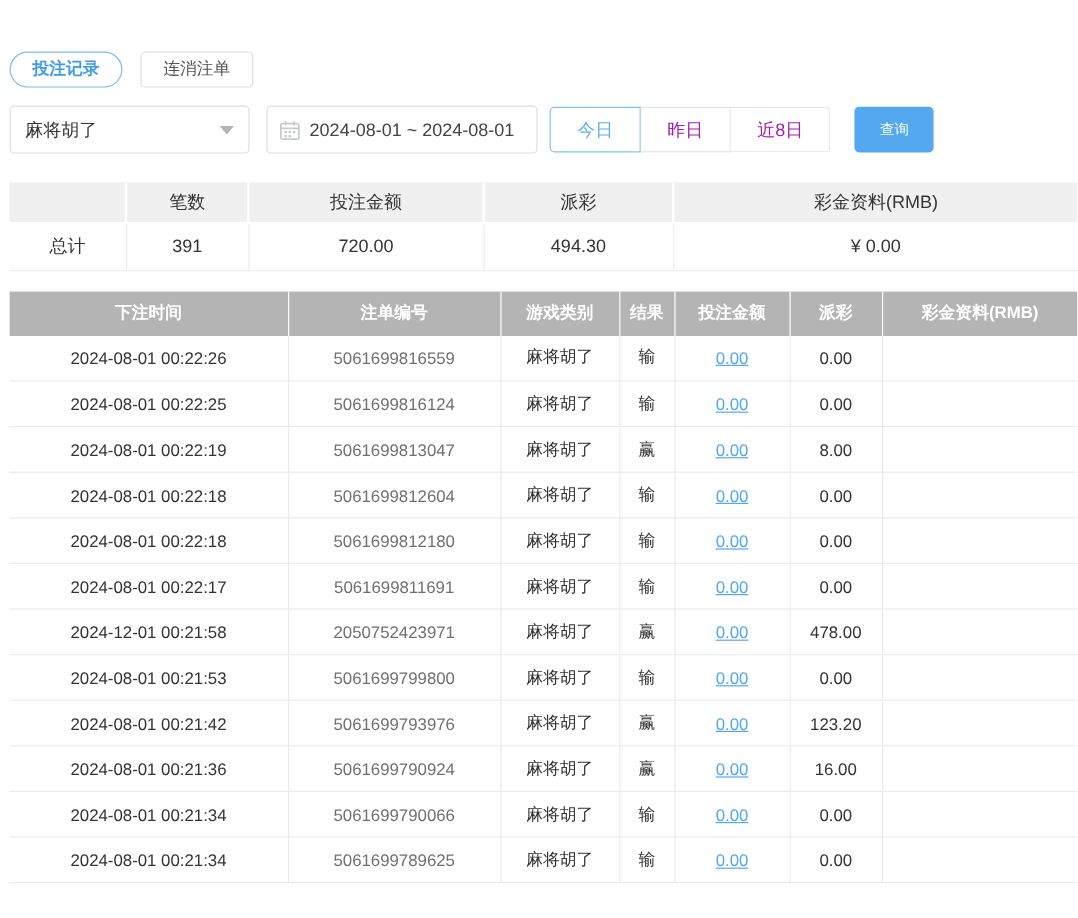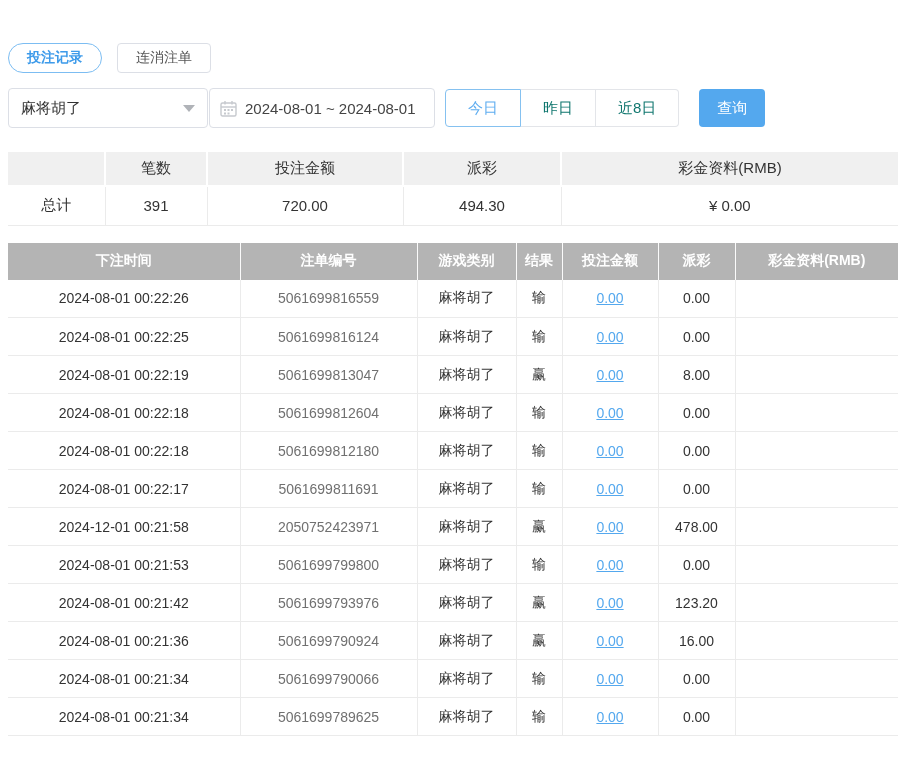--- a/index.html
+++ b/index.html
@@ -39,48 +39,48 @@
     border:1px solid #dcdfe6; border-radius:4px;
     display:flex; align-items:center; justify-content:space-between;
     padding:0 12px; cursor:pointer; background:#fff;
   }
   .select-box .value { color:#333; font-size:15px; }
   .caret {
     width:0; height:0; border-left:6px solid transparent;
     border-right:6px solid transparent; border-top:7px solid #b0b3b8;
   }
   .date-box {
-    margin-left:1px;
+    margin-left:14px;
     width:226px; height:40px;
     border:1px solid #dcdfe6; border-radius:4px;
     display:flex; align-items:center; gap:8px;
     padding:0 10px; background:#fff; cursor:pointer;
   }
   .date-box .value { color:#444; font-size:15px; white-space:nowrap; }
   .cal-icon { flex:0 0 auto; display:flex; }
 
   .seg { margin-left:10px; display:flex; }
   .seg-btn {
     height:38px; padding:0 22px;
     background:#fff; border:1px solid #e3e5e9;
     border-left-width:0;
-    color:#0f766e; font-size:15px; cursor:pointer;
+    color:#a21caf; font-size:15px; cursor:pointer;
     font-family:inherit;
   }
   .seg-btn:first-child { border-left-width:1px; border-radius:4px 0 0 4px; }
   .seg-btn:last-child { border-radius:0 4px 4px 0; }
   .seg-btn.active {
     border:1px solid #85c1f0; color:#5fadf0;
   }
   .query-btn {
     margin-left:20px;
     height:38px; width:66px;
     background:#54a8ee; color:#fff;
     border:none; border-radius:4px;
-    font-size:15px; cursor:pointer;
+    font-size:12px; cursor:pointer;
     font-family:inherit;
   }
 
   
   .summary-table {
     margin:24px 0 0 8px;
     width:890px;
     border-collapse:collapse; table-layout:fixed;
   }
   .summary-table th {

